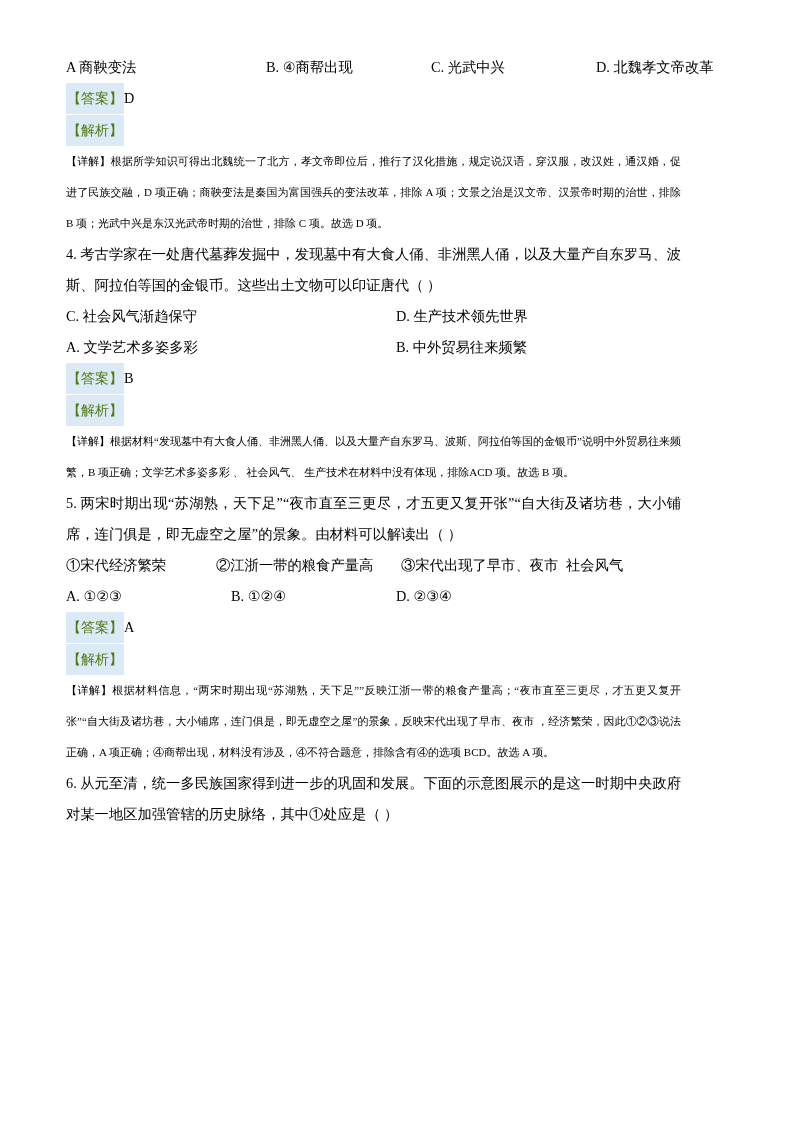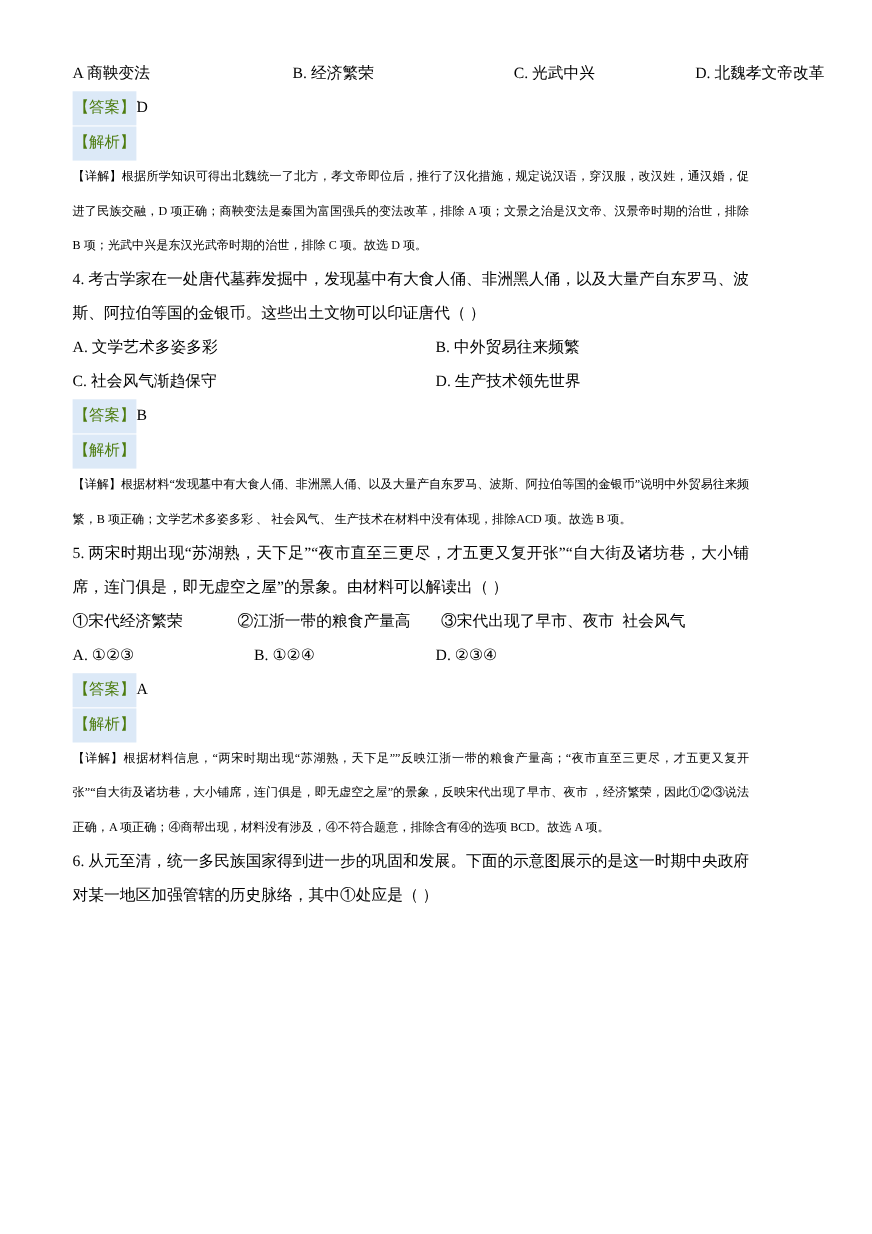--- a/index.html
+++ b/index.html
@@ -26,21 +26,21 @@
     display: flex;
     font-size: 14.3px;
     line-height: 31px;
   }
   .opts-row .op {
     flex: 0 0 auto;
   }
   
   .row-q3 .op1 { width: 200px; }
   .row-q3 .op2 { width: 165px; }
-  .row-q3 .op3 { width: 165px; margin-left: 36px; }
+  .row-q3 .op3 { width: 165px; }
   .row-q3 .op4 { width: auto; }
 
   .two-col {
     display: flex;
     font-size: 14.3px;
     line-height: 31px;
   }
   .two-col .c1 { width: 330px; }
   .two-col .c2 { width: auto; }
 
@@ -98,41 +98,41 @@
     color: #000;
   }
 </style>
 </head>
 <body>
 
 <div class="page">
 
   <div class="opts-row row-q3">
     <span class="op op1">A  商鞅变法</span>
-    <span class="op op2">B. 经济繁荣</span>
+    <span class="op op2">B. ④商帮出现</span>
     <span class="op op3">C. 光武中兴</span>
     <span class="op op4">D. 北魏孝文帝改革</span>
   </div>
   <div class="dot-mark">.</div>
 
   <div class="answer-line"><span class="tag">【答案】</span><span class="ansval">D</span></div>
 
   <div class="tag-line"><span class="tag">【解析】</span></div>
 
   <div class="para">【详解】根据所学知识可得出北魏统一了北方，孝文帝即位后，推行了汉化措施，规定说汉语，穿汉服，改汉姓，通汉婚，促进了民族交融，D 项正确；商鞅变法是秦国为富国强兵的变法改革，排除 A 项；文景之治是汉文帝、汉景帝时期的治世，排除 B 项；光武中兴是东汉光武帝时期的治世，排除 C 项。故选 D 项。</div>
 
   <div class="qline">4. 考古学家在一处唐代墓葬发掘中，发现墓中有大食人俑、非洲黑人俑，以及大量产自东罗马、波斯、阿拉伯等国的金银币。这些出土文物可以印证唐代（    ）</div>
 
   <div class="two-col">
+    <span class="c1">C. 社会风气渐趋保守</span>
+    <span class="c2">D. 生产技术领先世界</span>
+  </div>
+  <div class="two-col">
     <span class="c1">A. 文学艺术多姿多彩</span>
     <span class="c2">B. 中外贸易往来频繁</span>
-  </div>
-  <div class="two-col">
-    <span class="c1">C. 社会风气渐趋保守</span>
-    <span class="c2">D. 生产技术领先世界</span>
   </div>
 
   <div class="answer-line"><span class="tag">【答案】</span><span class="ansval">B</span></div>
 
   <div class="tag-line"><span class="tag">【解析】</span></div>
 
   <div class="para">【详解】根据材料“发现墓中有大食人俑、非洲黑人俑、以及大量产自东罗马、波斯、阿拉伯等国的金银币”说明中外贸易往来频繁，B 项正确；文学艺术多姿多彩 、 社会风气、 生产技术在材料中没有体现，排除ACD 项。故选 B 项。</div>
 
   <div class="qline">5. 两宋时期出现“苏湖熟，天下足”“夜市直至三更尽，才五更又复开张”“自大街及诸坊巷，大小铺席，连门俱是，即无虚空之屋”的景象。由材料可以解读出（    ）</div>
 

